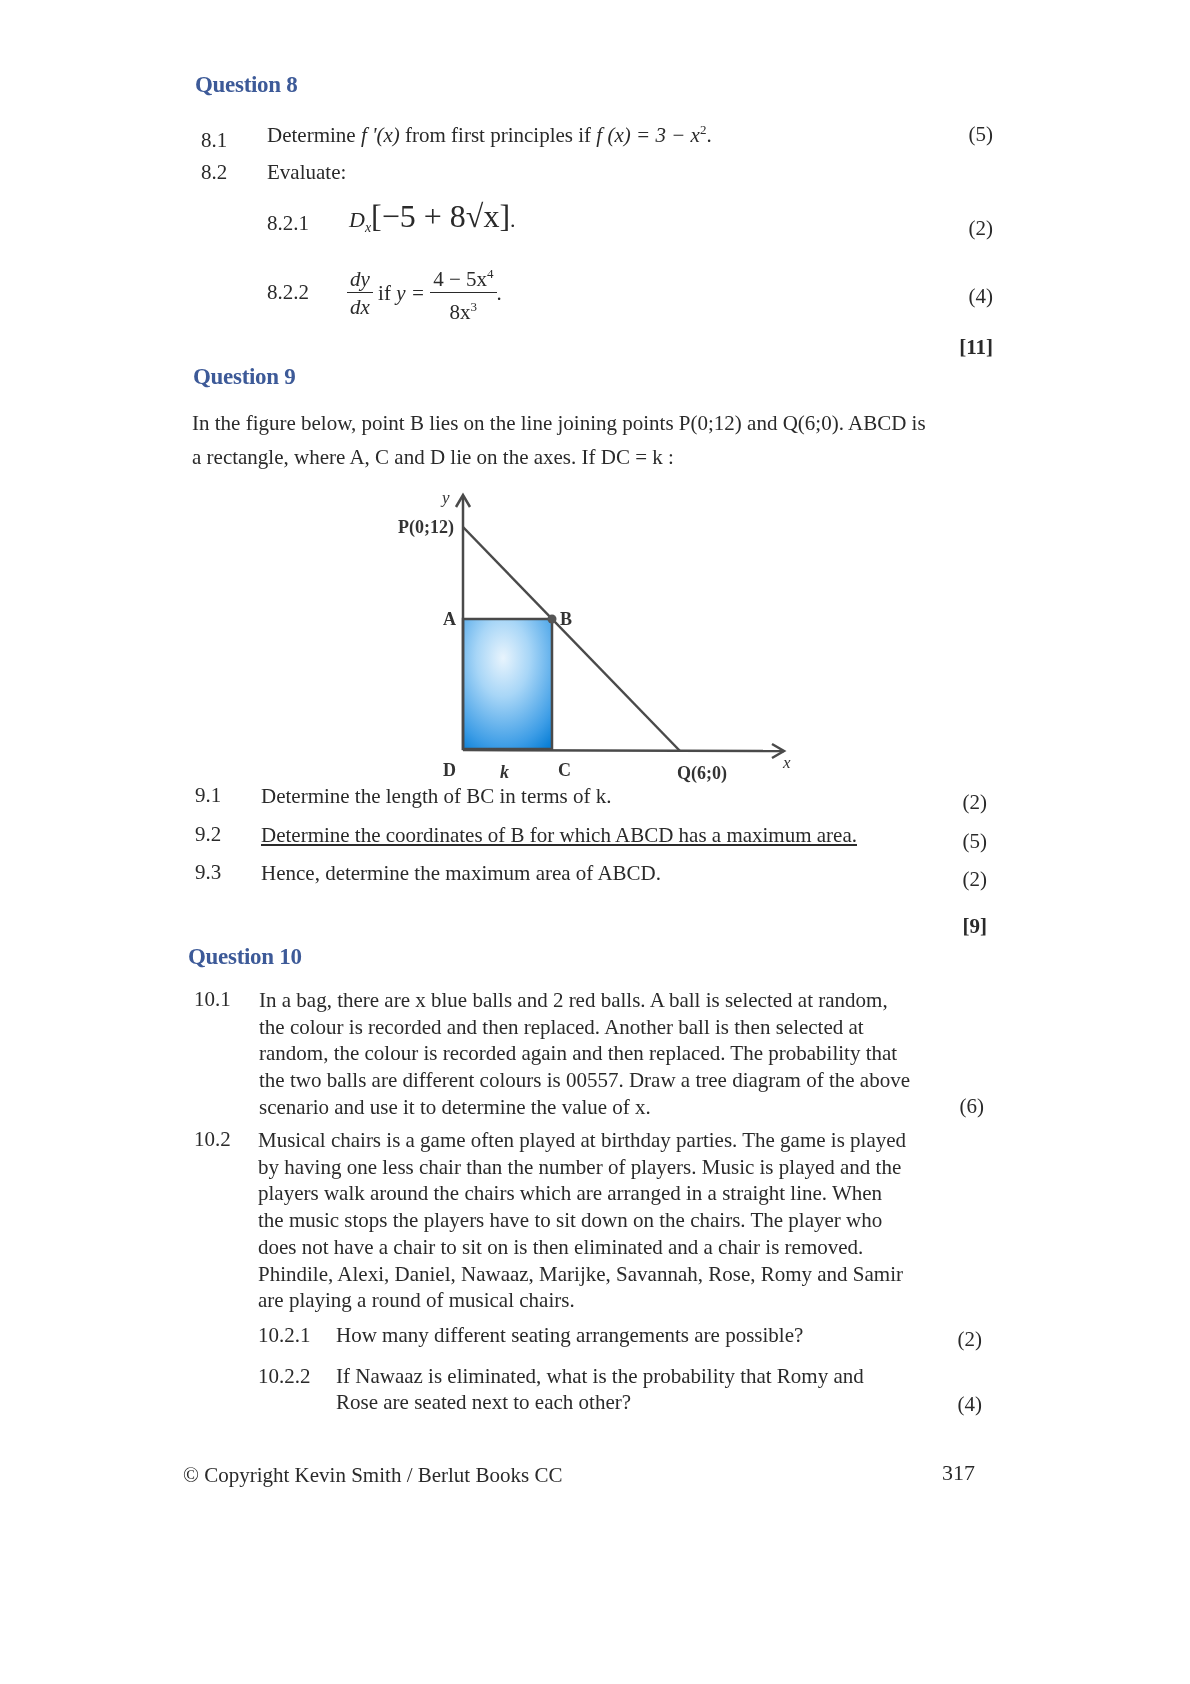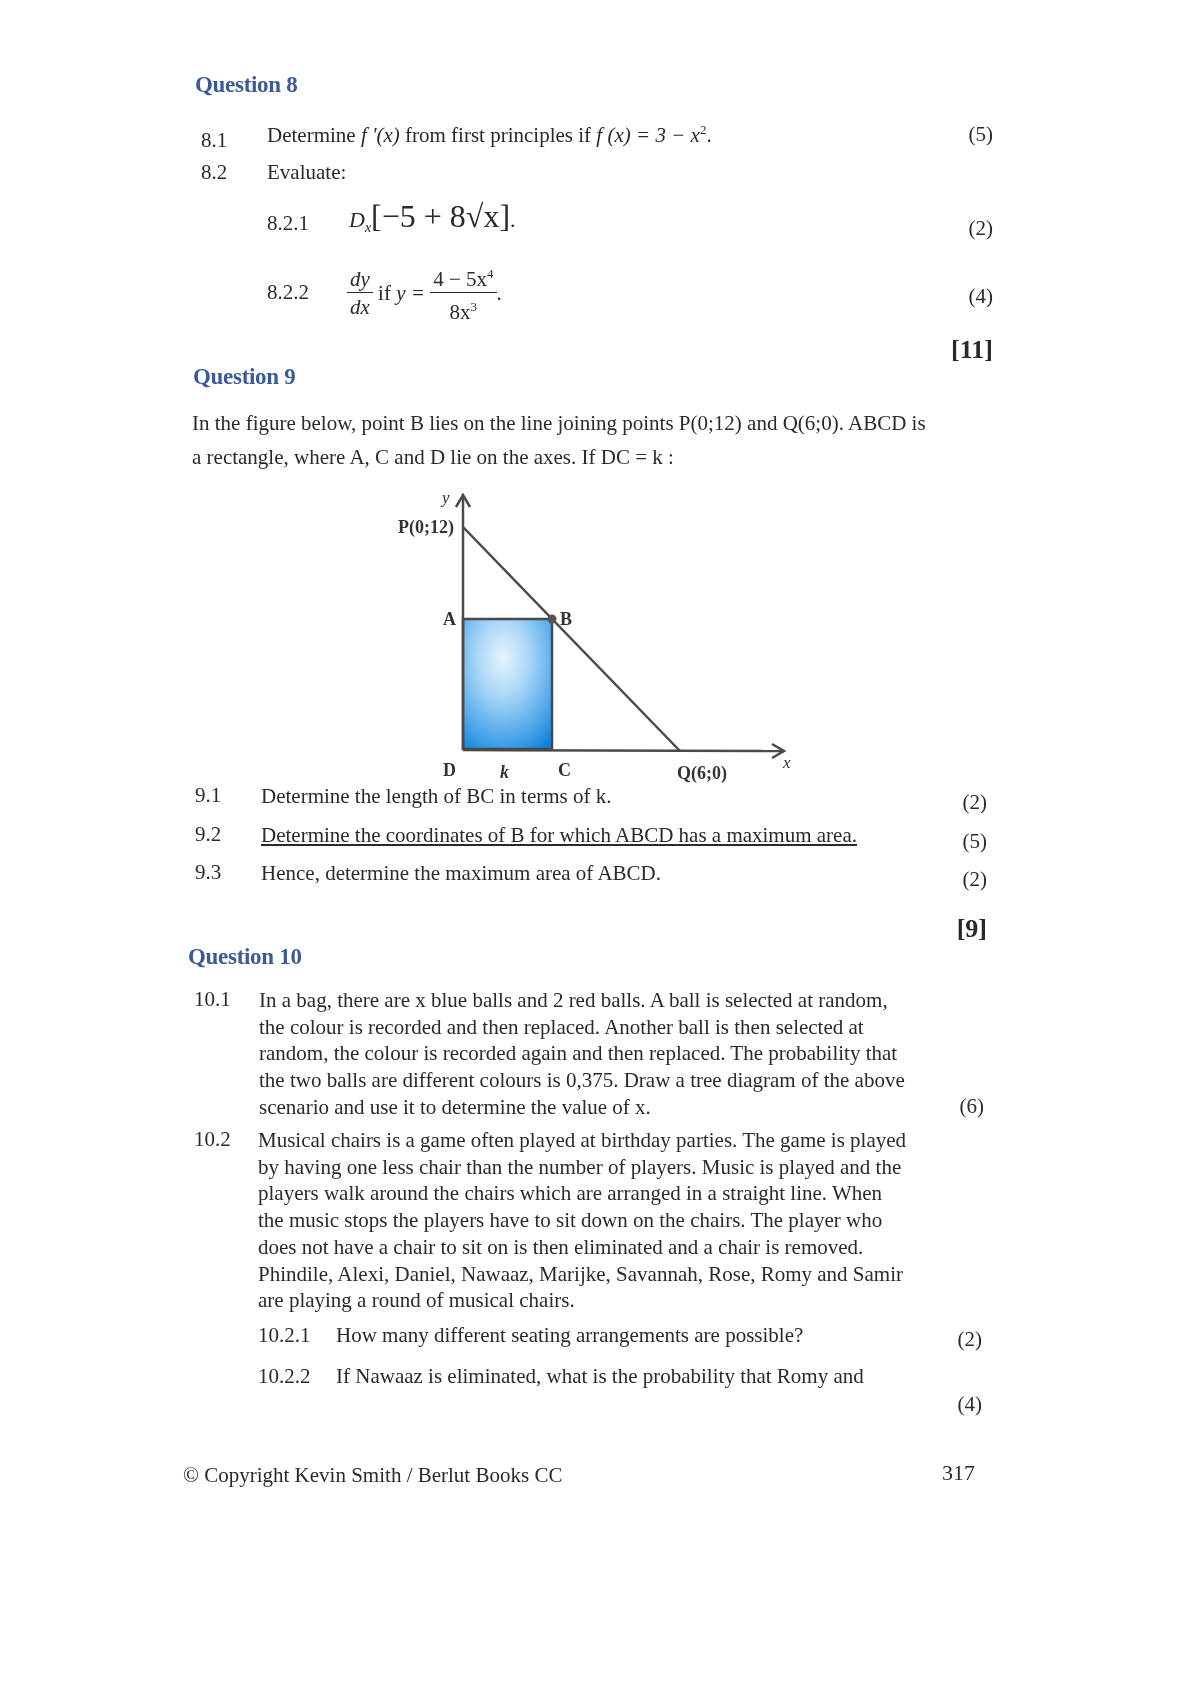--- a/index.html
+++ b/index.html
@@ -3,21 +3,21 @@
 <meta charset="utf-8">
 <style>
   html, body { margin:0; padding:0; background:#ffffff; }
   body { width:1190px; height:1684px; position:relative; overflow:hidden;
          font-family:"Liberation Serif", "DejaVu Serif", serif; color:#2a2a2a; }
   .abs { position:absolute; }
   .qhead { font-family:"Liberation Serif", serif; font-weight:bold; color:#3d5a98; font-size:23px; letter-spacing:-0.3px; }
   .txt { font-size:21px; line-height:27px; }
   .num { font-size:21px; }
   .marks { font-size:21px; text-align:right; width:70px; }
-  .total { font-size:26px; font-weight:bold; text-align:right; width:70px; }
+  .total { font-size:21px; font-weight:bold; text-align:right; width:70px; }
   .math { font-style:italic; }
   .para { font-size:21px; line-height:26.7px; text-align:justify; }
   .frac { display:inline-block; vertical-align:middle; text-align:center; }
   .frac .n { display:block; border-bottom:1.4px solid #2a2a2a; padding:0 3px; line-height:26px; }
   .frac .d { display:block; line-height:28px; }
   .footer { font-size:21px; }
   .pagenum { font-size:22px; }
   svg text { font-family:"Liberation Serif", serif; }
 </style>
 </head>
@@ -105,21 +105,21 @@
 
 <div class="abs total" style="left:917px;top:914px;">[9]</div>
 
 <div class="abs qhead" style="left:188px;top:944px;">Question 10</div>
 
 <div class="abs num" style="left:194px;top:987px;">10.1</div>
 <div class="abs para" style="left:259px;top:987px;width:680px;">
   <div>In a bag, there are x blue balls and 2 red balls. A ball is selected at random,</div>
   <div>the colour is recorded and then replaced. Another ball is then selected at</div>
   <div>random, the colour is recorded again and then replaced. The probability that</div>
-  <div>the two balls are different colours is 0,375. Draw a tree diagram of the above</div>
+  <div>the two balls are different colours is 00557. Draw a tree diagram of the above</div>
   <div>scenario and use it to determine the value of x.</div>
 </div>
 <div class="abs marks" style="left:914px;top:1094px;">(6)</div>
 
 <div class="abs num" style="left:194px;top:1127px;">10.2</div>
 <div class="abs para" style="left:258px;top:1127px;width:680px;">
   <div>Musical chairs is a game often played at birthday parties. The game is played</div>
   <div>by having one less chair than the number of players. Music is played and the</div>
   <div>players walk around the chairs which are arranged in a straight line. When</div>
   <div>the music stops the players have to sit down on the chairs. The player who</div>
@@ -128,17 +128,18 @@
   <div>are playing a round of musical chairs.</div>
 </div>
 
 <div class="abs num" style="left:258px;top:1323px;">10.2.1</div>
 <div class="abs txt" style="left:336px;top:1322px;white-space:nowrap;">How many different seating arrangements are possible?</div>
 <div class="abs marks" style="left:912px;top:1327px;">(2)</div>
 
 <div class="abs num" style="left:258px;top:1364px;">10.2.2</div>
 <div class="abs txt" style="left:336px;top:1363px;white-space:nowrap;line-height:26px;">
   <div>If Nawaaz is eliminated, what is the probability that Romy and</div>
+  <div>Rose are seated next to each other?</div>
 </div>
 <div class="abs marks" style="left:912px;top:1392px;">(4)</div>
 
 <div class="abs footer" style="left:183px;top:1463px;">© Copyright Kevin Smith / Berlut Books CC</div>
 <div class="abs pagenum" style="left:942px;top:1460px;">317</div>
 
 </body></html>

